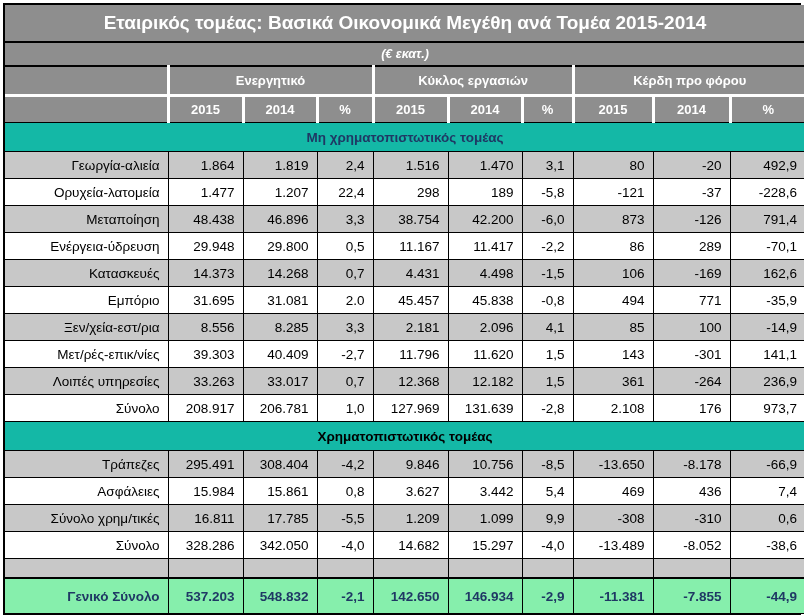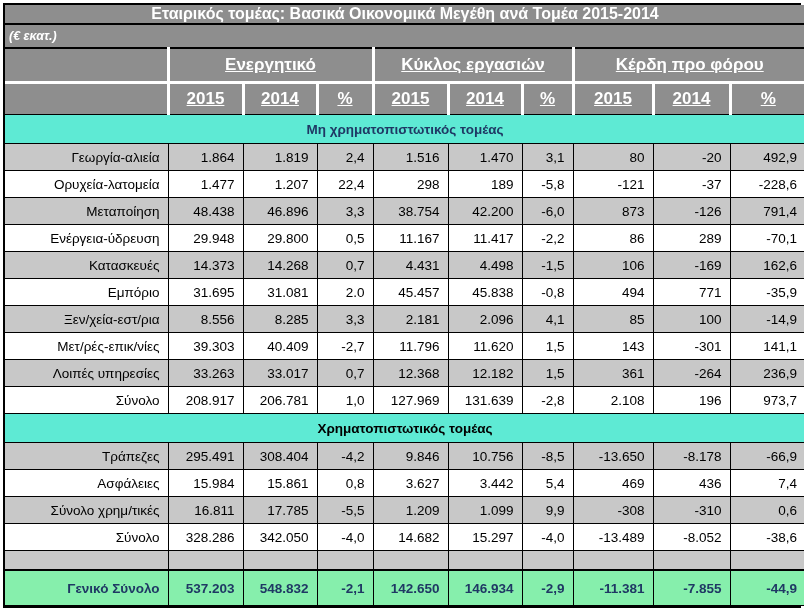--- a/index.html
+++ b/index.html
@@ -21,44 +21,43 @@
     background:#fff;
   }
   table{
     width:100%;
     border-collapse:collapse;
     table-layout:fixed;
   }
   
   .r-title td{
     background:var(--hdr-gray);
-    color:#fff;font-weight:bold;font-size:16px;
-    text-align:center;padding:0 4px;
+    color:#fff;font-weight:bold;font-size:19px;
+    text-align:center;padding:7px 4px;
     border-bottom:2px solid var(--line);
   }
   .r-sub td{
     background:var(--hdr-gray);
     color:#fff;font-weight:bold;font-style:italic;font-size:12.5px;
-    padding:4px;
+    text-align:center;padding:4px;
     border-bottom:2px solid var(--line);
   }
   .r-group th,.r-year th{
     background:var(--hdr-gray);
-    color:#fff;font-weight:bold;font-size:17px;
+    color:#fff;font-weight:bold;font-size:13px;
     text-align:center;
     border:3px solid #fff;
-    text-decoration:underline;
   }
   .r-group th{padding:6px 2px;border-top:none;}
   .r-year th{padding:5px 2px;border-bottom:1px solid var(--line);}
   .r-group th:first-child,.r-year th:first-child{border-left:none;}
   .r-group th:last-child,.r-year th:last-child{border-right:none;}
   
   .r-section td{
-    background:#5eead4;
+    background:#14b8a6;
     font-weight:bold;font-size:13.5px;
     text-align:center;padding:5px 2px;
     border-top:1px solid var(--line);
     border-bottom:1px solid var(--line);
   }
   .r-section.blue td{color:var(--navy);}
   
   tbody td{
     border:1px solid var(--line);
     font-size:13.5px;
@@ -238,21 +237,21 @@
     </tr>
     <tr>
       <td class="lbl">Σύνολο</td>
       <td class="num">208.917</td>
       <td class="num">206.781</td>
       <td class="num">1,0</td>
       <td class="num">127.969</td>
       <td class="num">131.639</td>
       <td class="num">-2,8</td>
       <td class="num">2.108</td>
-      <td class="num">196</td>
+      <td class="num">176</td>
       <td class="num">973,7</td>
     </tr>
     <tr class="r-section">
       <td colspan="10">Χρηματοπιστωτικός τομέας</td>
     </tr>
     <tr class="alt">
       <td class="lbl">Τράπεζες</td>
       <td class="num">295.491</td>
       <td class="num">308.404</td>
       <td class="num">-4,2</td>

